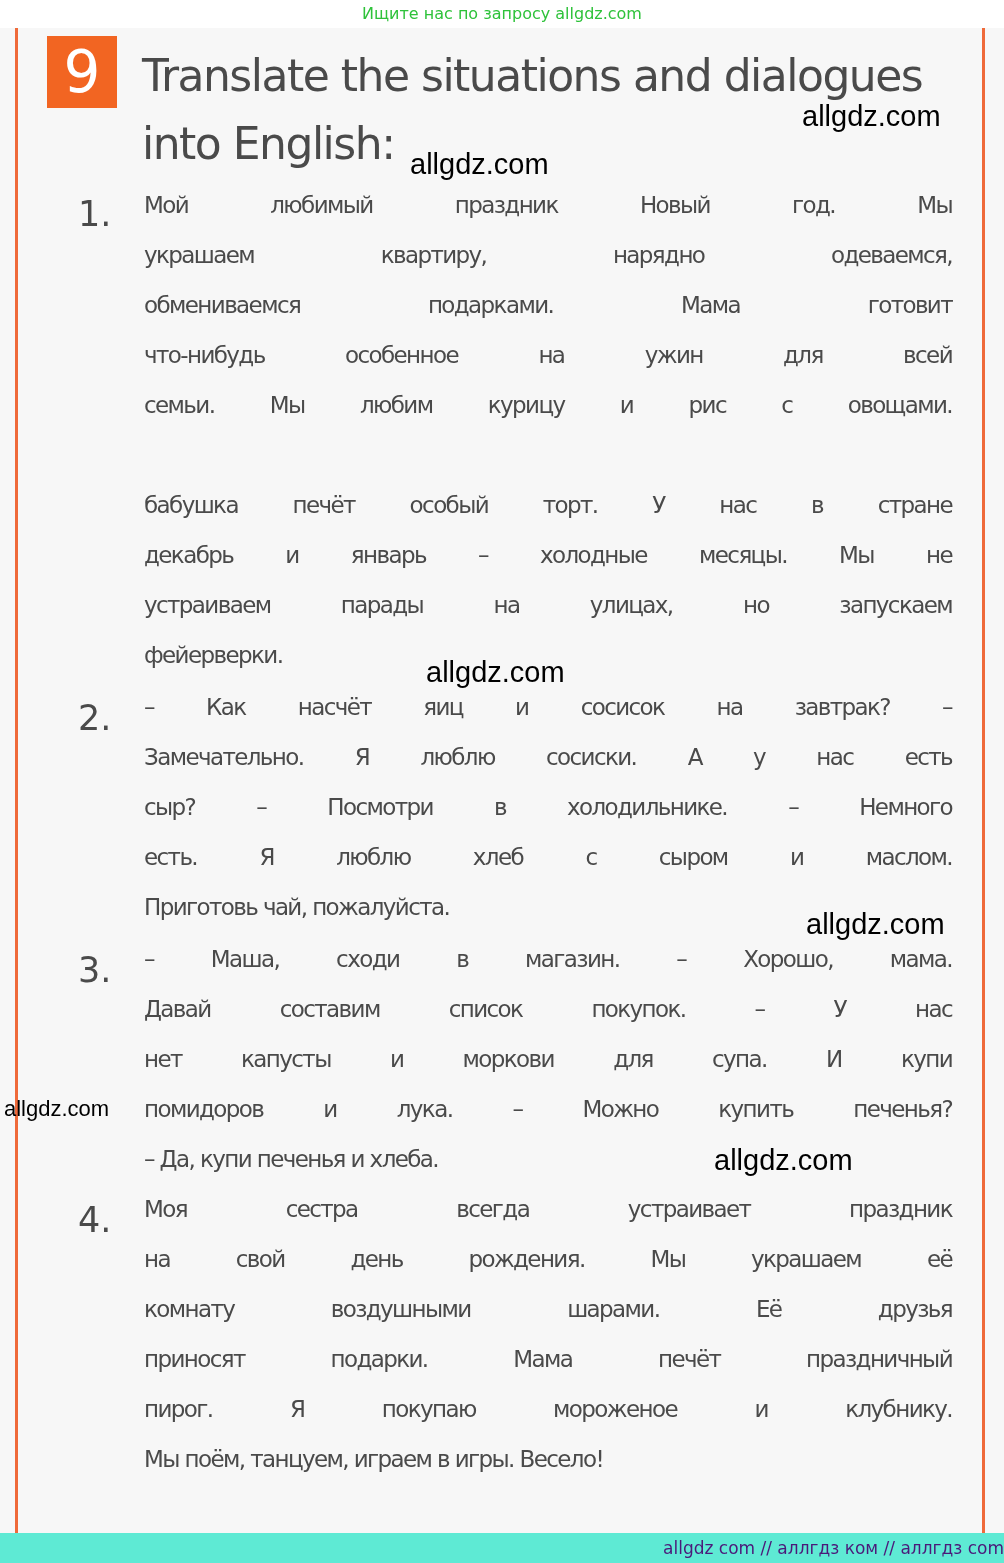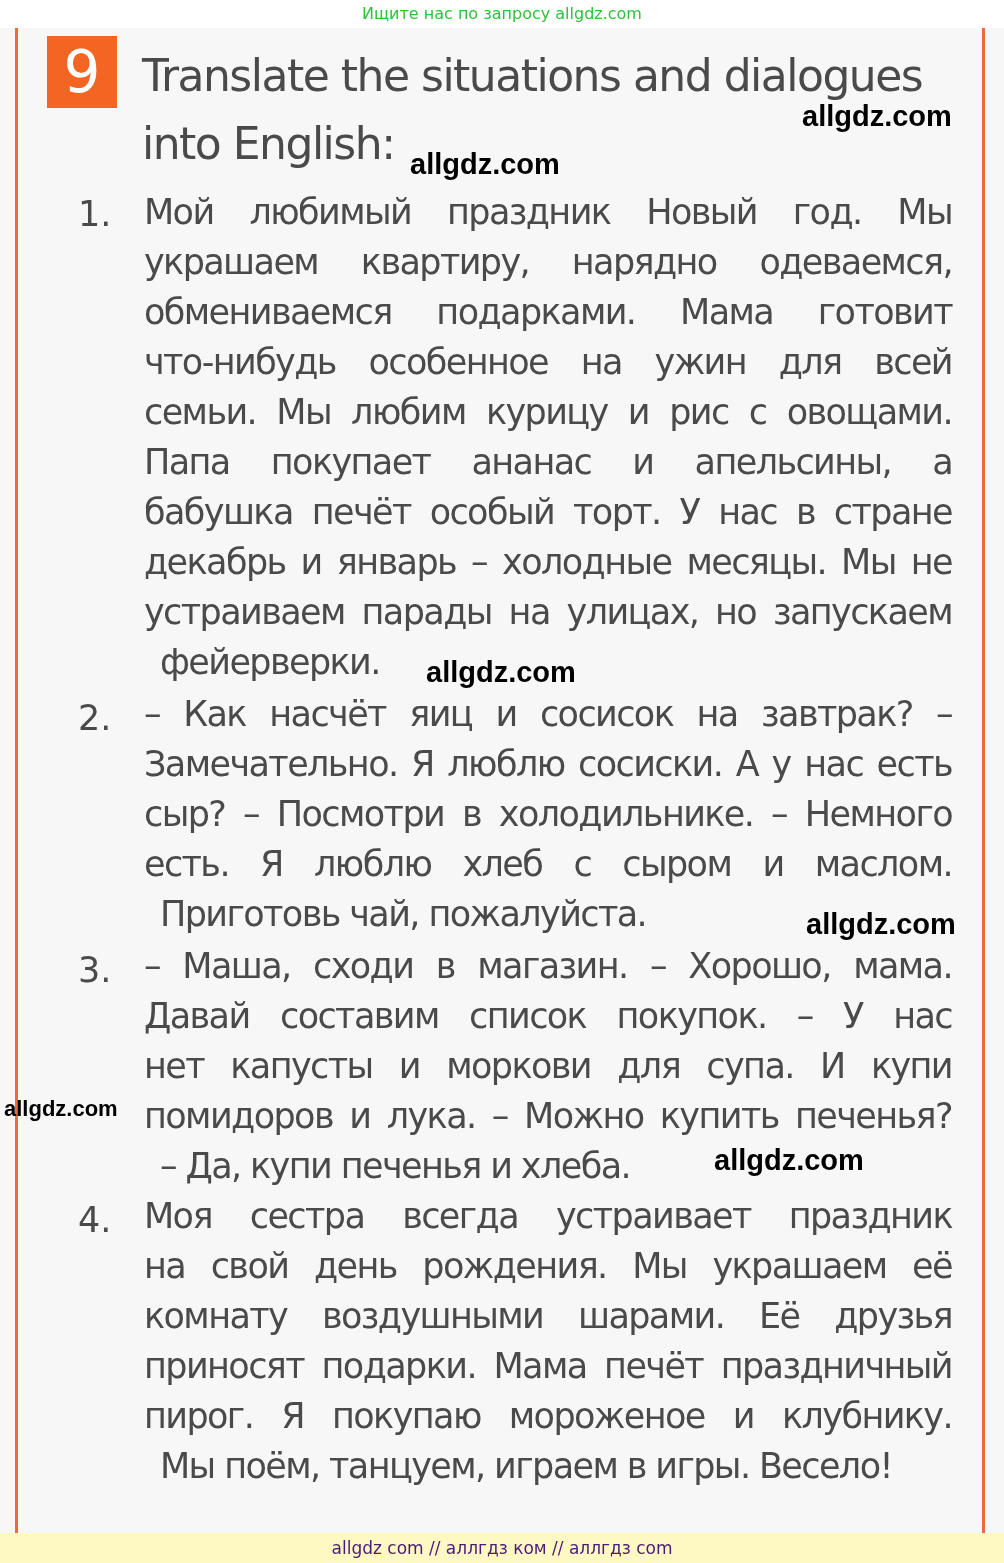--- a/index.html
+++ b/index.html
@@ -31,35 +31,34 @@
     .ex-title {
       position: absolute; left: 142px; top: 14px; width: 820px;
       font-size: 44px; font-weight: normal; color: #4a4a4a; line-height: 68px;
       font-family: "DejaVu Sans", sans-serif; letter-spacing: -1.5px;
     }
     .item-num {
       position: absolute; left: 78px; font-size: 35px; color: #4a4a4a;
       font-family: "DejaVu Sans", sans-serif;
     }
     .line {
-      position: absolute; left: 144px; width: 808px; font-size: 35px; color: #4a4a4a;
+      position: absolute; left: 144px; width: 808px; font-size: 23px; color: #4a4a4a;
       font-family: "DejaVu Sans", sans-serif; letter-spacing: -1.6px;
       white-space: nowrap; text-align: justify; text-align-last: justify; height: 46px;
     }
-    .line.last { text-align-last: left; margin-left: 16px; }
+    .line.last { text-align-last: left; }
     .wm {
       position: absolute; font-size: 29px; color: #000; font-family: "Liberation Sans", sans-serif;
       z-index: 5;
-      font-weight: bold;
     }
     .wm.small { font-size: 22px; }
     .footer {
       position: absolute; left: 0; top: 1533px; width: 1004px; height: 30px;
-      text-align: center; font-size: 17px; line-height: 30px; color: #4b1a7a;
-      font-family: "DejaVu Sans", sans-serif; background: #fef9c3;
+      text-align: right; font-size: 17px; line-height: 30px; color: #4b1a7a;
+      font-family: "DejaVu Sans", sans-serif; background: #5eead4;
     }
   </style>
 </head>
 <body>
 
 <div class="top-banner">Ищите нас по запросу allgdz.com</div>
 
 <div class="page">
   <div class="left-rule"></div>
   <div class="right-rule"></div>
@@ -69,21 +68,20 @@
     <div>Translate the situations and dialogues</div>
     <div>into English:</div>
   </div>
 
   <div class="item-num" style="top:166px">1.</div>
   <div class="line" style="top:164px">Мой любимый праздник Новый год. Мы</div>
   <div class="line" style="top:214px">украшаем квартиру, нарядно одеваемся,</div>
   <div class="line" style="top:264px">обмениваемся подарками. Мама готовит</div>
   <div class="line" style="top:314px">что-нибудь особенное на ужин для всей</div>
   <div class="line" style="top:364px">семьи. Мы любим курицу и рис с овощами.</div>
-  <div class="line" style="top:414px">Папа покупает ананас и апельсины, а</div>
   <div class="line" style="top:514px">декабрь и январь – холодные месяцы. Мы не</div>
   <div class="line" style="top:464px">бабушка печёт особый торт. У нас в стране</div>
   <div class="line" style="top:564px">устраиваем парады на улицах, но запускаем</div>
   <div class="line last" style="top:614px">фейерверки.</div>
 
   <div class="item-num" style="top:670px">2.</div>
   <div class="line" style="top:666px">– Как насчёт яиц и сосисок на завтрак? –</div>
   <div class="line" style="top:716px">Замечательно. Я люблю сосиски. А у нас есть</div>
   <div class="line" style="top:766px">сыр? – Посмотри в холодильнике. – Немного</div>
   <div class="line" style="top:816px">есть. Я люблю хлеб с сыром и маслом.</div>

